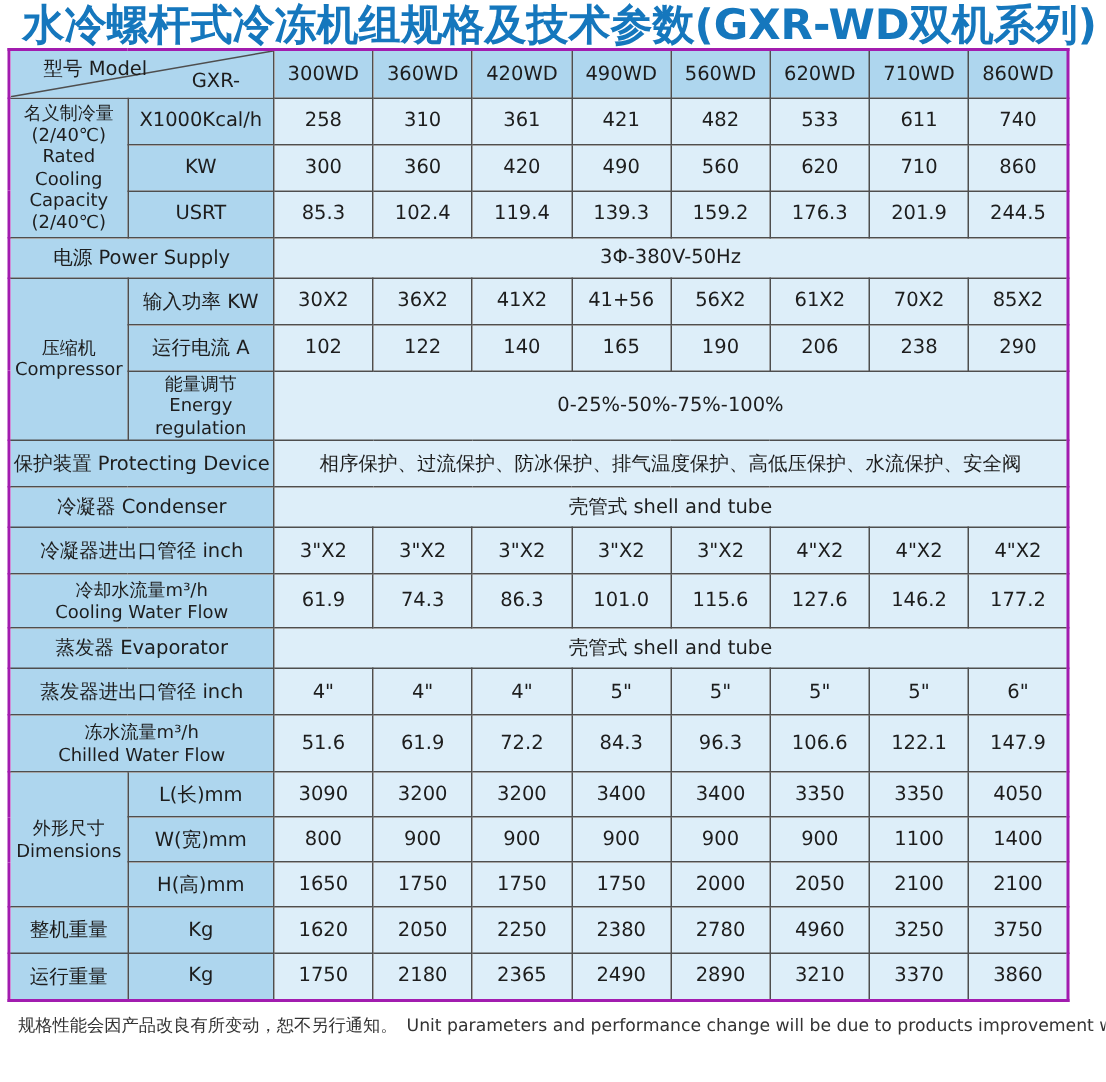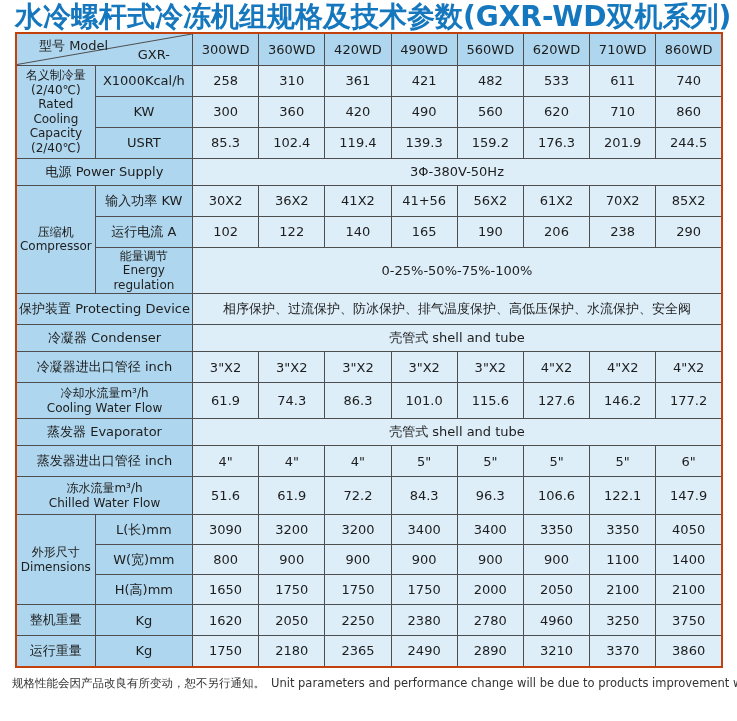--- a/index.html
+++ b/index.html
@@ -24,25 +24,25 @@
   .title-en {
     margin: 0 0 6px 15px;
     font-size: 16px; line-height: 21px;
     font-weight: normal;
     color: #1577bd;
     white-space: nowrap;
   }
 
   
   table.spec {
-    margin-left: 15px;
+    margin-left: 5px;
     width: 708px;
     border-collapse: collapse;
     table-layout: fixed;
-    border: 2px solid #c2410c;
+    border: 2px solid #a21caf;
     font-size: 13px;
   }
   table.spec td, table.spec th {
     border: 1px solid #4e4e4e;
     padding: 1px 2px;
     text-align: center;
     vertical-align: middle;
     font-weight: normal;
     overflow: hidden;
   }

